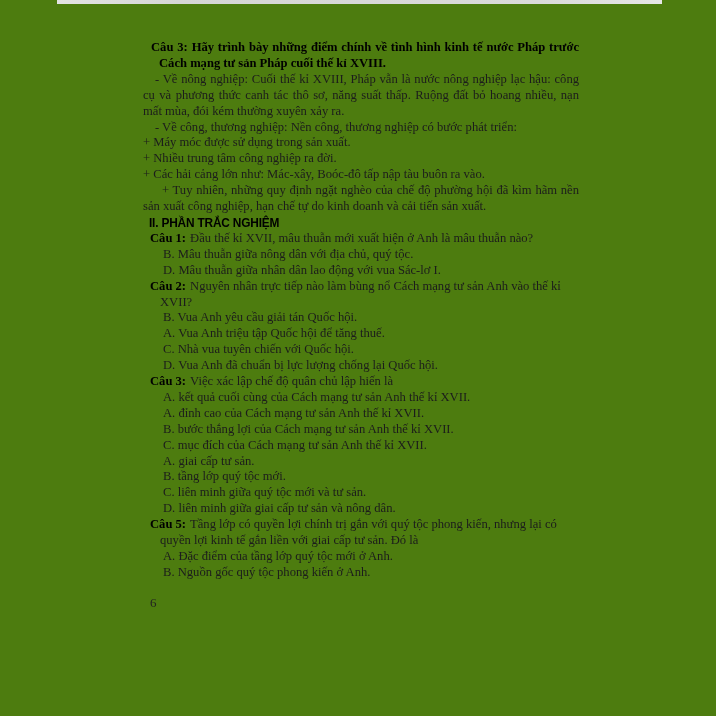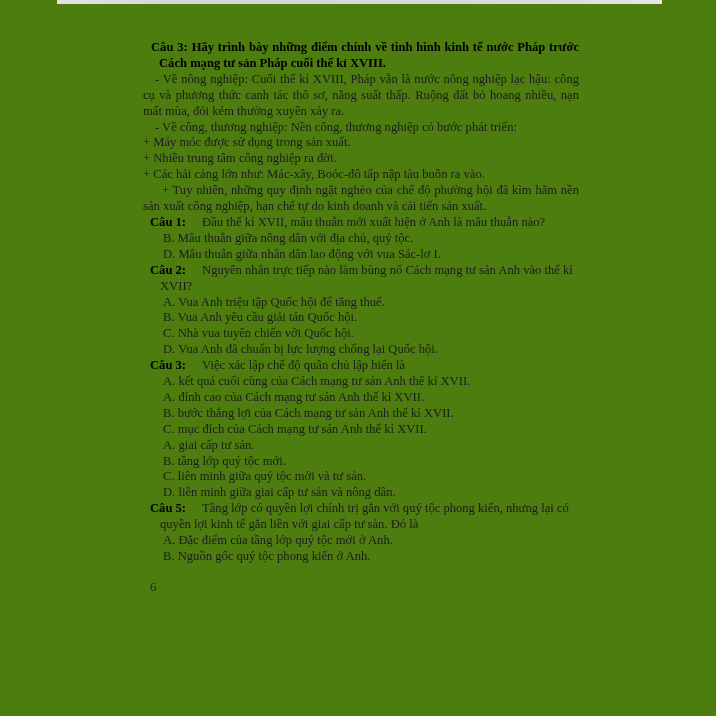--- a/index.html
+++ b/index.html
@@ -48,21 +48,21 @@
     line-height:15.9px;
     color:#000;
   }
   .section .narrow{
     display:inline-block;
     transform:scaleX(.9);
     transform-origin:0 50%;
     letter-spacing:-0.2px;
   }
   .q{margin-left:17px;text-indent:-10px;}
-  .q b{padding-right:16px;color:#000;}
+  .q b{padding-right:4px;color:#000;}
   .opt{margin-left:20px;white-space:nowrap;}
   .pageno{
     margin-top:14px;
     margin-left:7px;
     font-size:13px;
     color:#222;
   }
 </style>
 </head>
 <body>
@@ -78,31 +78,32 @@
     <p class="para indent-dash">- Về công, thương nghiệp: Nền công, thương nghiệp có bước phát triển:</p>
 
     <div id="bullets">
         <p class="plus">+ Máy móc được sử dụng trong sản xuất.</p>
         <p class="plus">+ Nhiều trung tâm công nghiệp ra đời.</p>
         <p class="plus">+ Các hải cảng lớn như: Mác-xây, Boóc-đô tấp nập tàu buôn ra vào.</p>
       </div>
 
     <p class="para indent-plus">+ Tuy nhiên, những quy định ngặt nghèo của chế độ phường hội đã kìm hãm nền sản xuất công nghiệp, hạn chế tự do kinh doanh và cải tiến sản xuất.</p>
 
+    <h2 class="section"><span class="narrow">II. PHẦN TRẮC NGHIỆM</span></h2>
 
     <div id="questions">
         <div class="qblock">
           <p class="q"><b>Câu 1:</b><span>Đầu thế kỉ XVII, mâu thuẫn mới xuất hiện ở Anh là mâu thuẫn nào?</span></p>
           <p class="opt">B. Mâu thuẫn giữa nông dân với địa chủ, quý tộc.</p>
           <p class="opt">D. Mâu thuẫn giữa nhân dân lao động với vua Sác-lơ I.</p>
         </div>
         <div class="qblock">
           <p class="q"><b>Câu 2:</b><span>Nguyên nhân trực tiếp nào làm bùng nổ Cách mạng tư sản Anh vào thế kỉ XVII?</span></p>
+          <p class="opt">B. Vua Anh yêu cầu giải tán Quốc hội.</p>
           <p class="opt">A. Vua Anh triệu tập Quốc hội để tăng thuế.</p>
-          <p class="opt">B. Vua Anh yêu cầu giải tán Quốc hội.</p>
           <p class="opt">C. Nhà vua tuyên chiến với Quốc hội.</p>
           <p class="opt">D. Vua Anh đã chuẩn bị lực lượng chống lại Quốc hội.</p>
         </div>
         <div class="qblock">
           <p class="q"><b>Câu 3:</b><span>Việc xác lập chế độ quân chủ lập hiến là</span></p>
           <p class="opt">A. kết quả cuối cùng của Cách mạng tư sản Anh thế kỉ XVII.</p>
           <p class="opt">A. đỉnh cao của Cách mạng tư sản Anh thế kỉ XVII.</p>
           <p class="opt">B. bước thắng lợi của Cách mạng tư sản Anh thế kỉ XVII.</p>
           <p class="opt">C. mục đích của Cách mạng tư sản Anh thế kỉ XVII.</p>
         </div>

